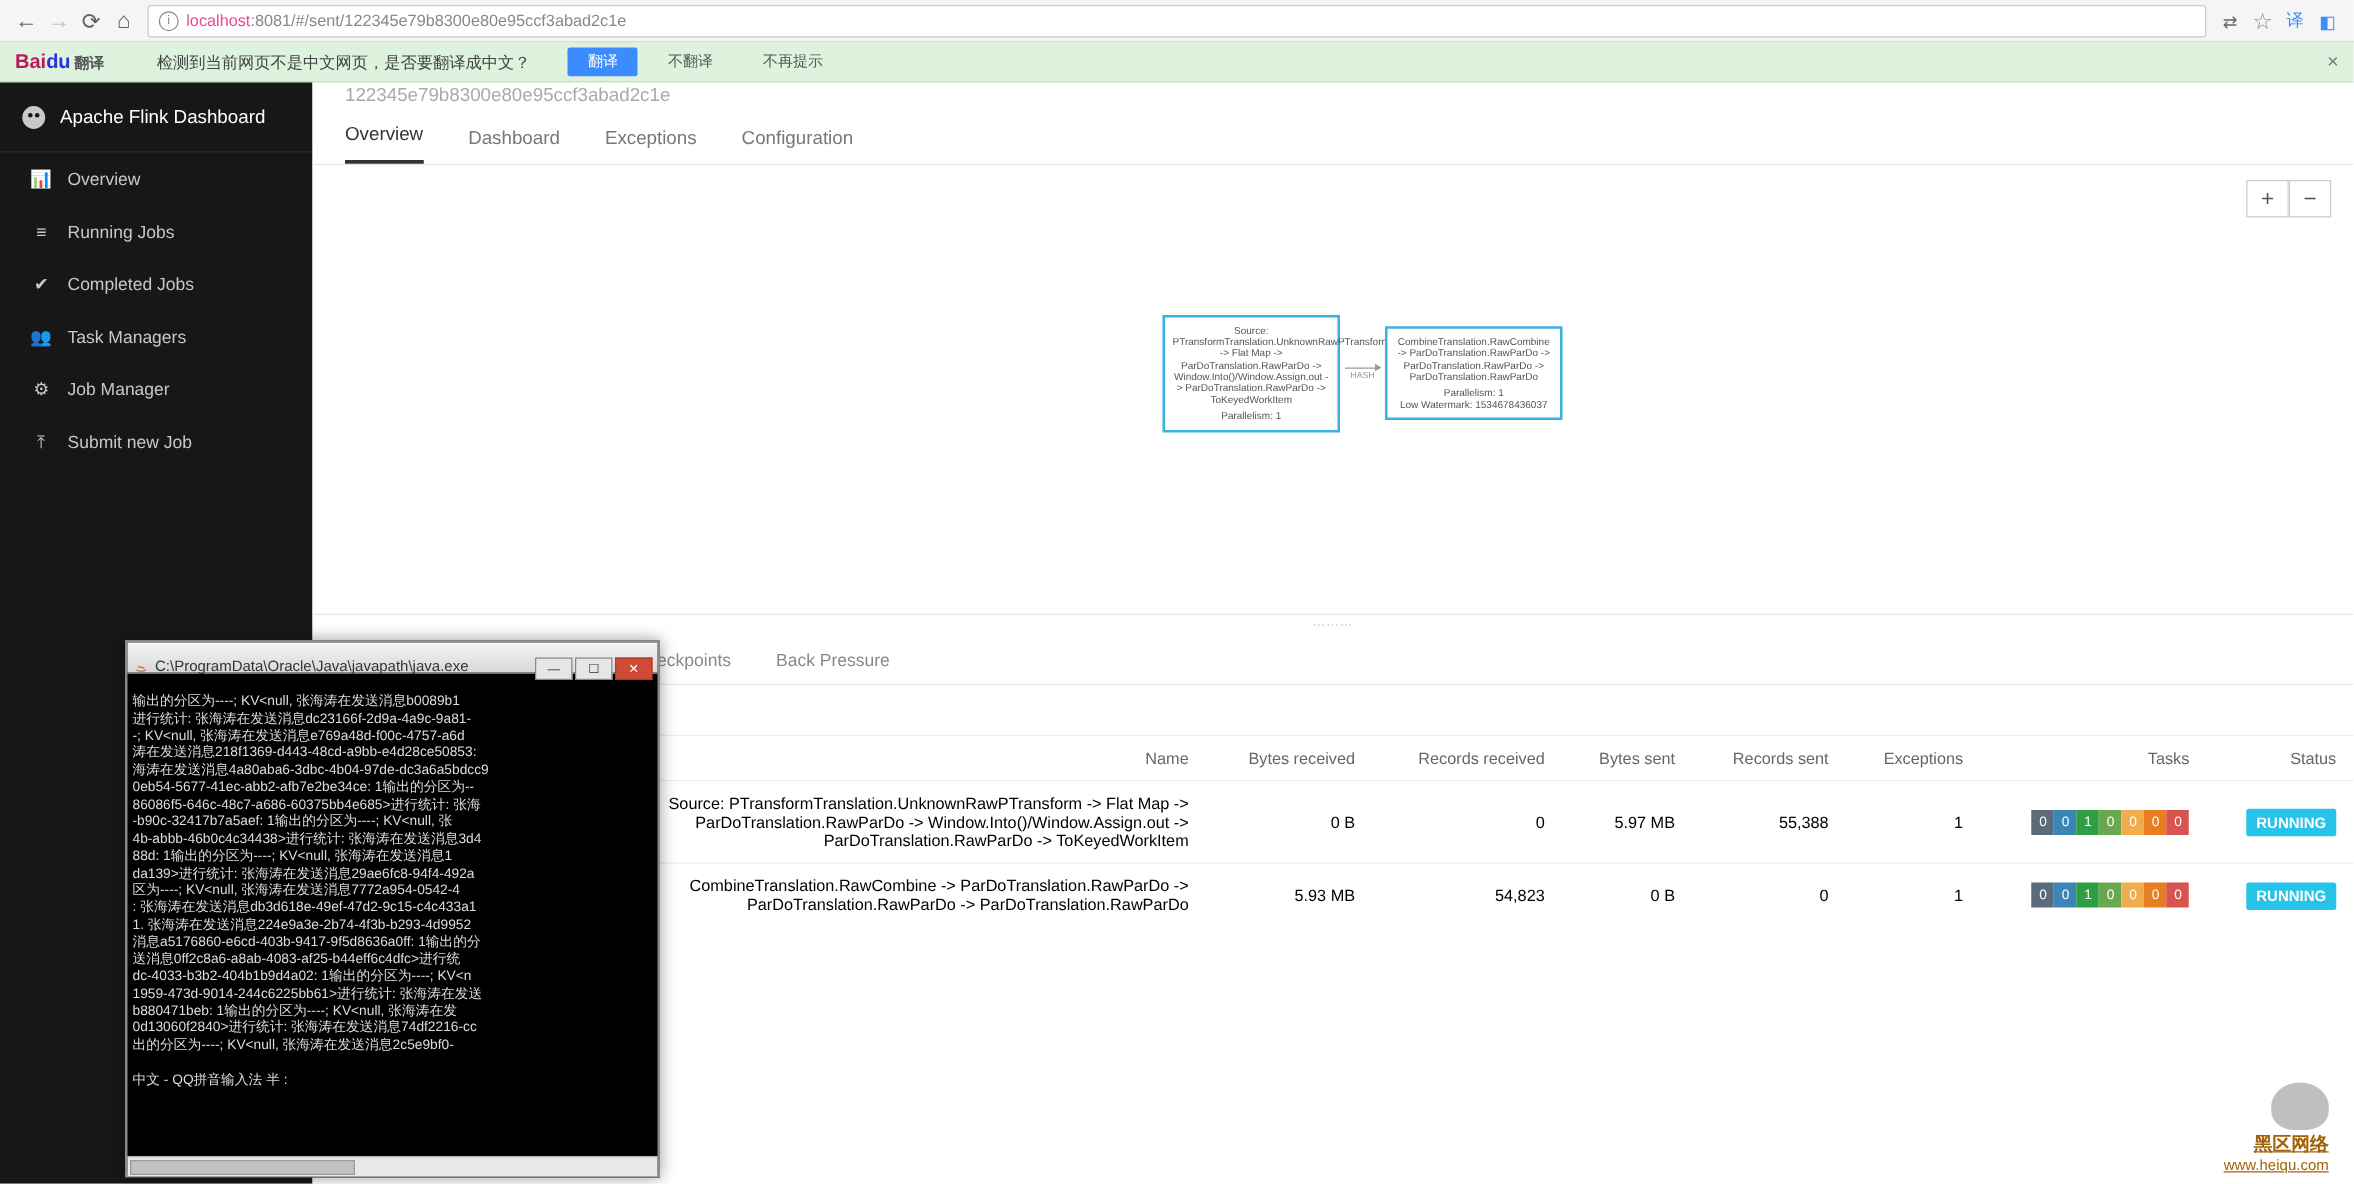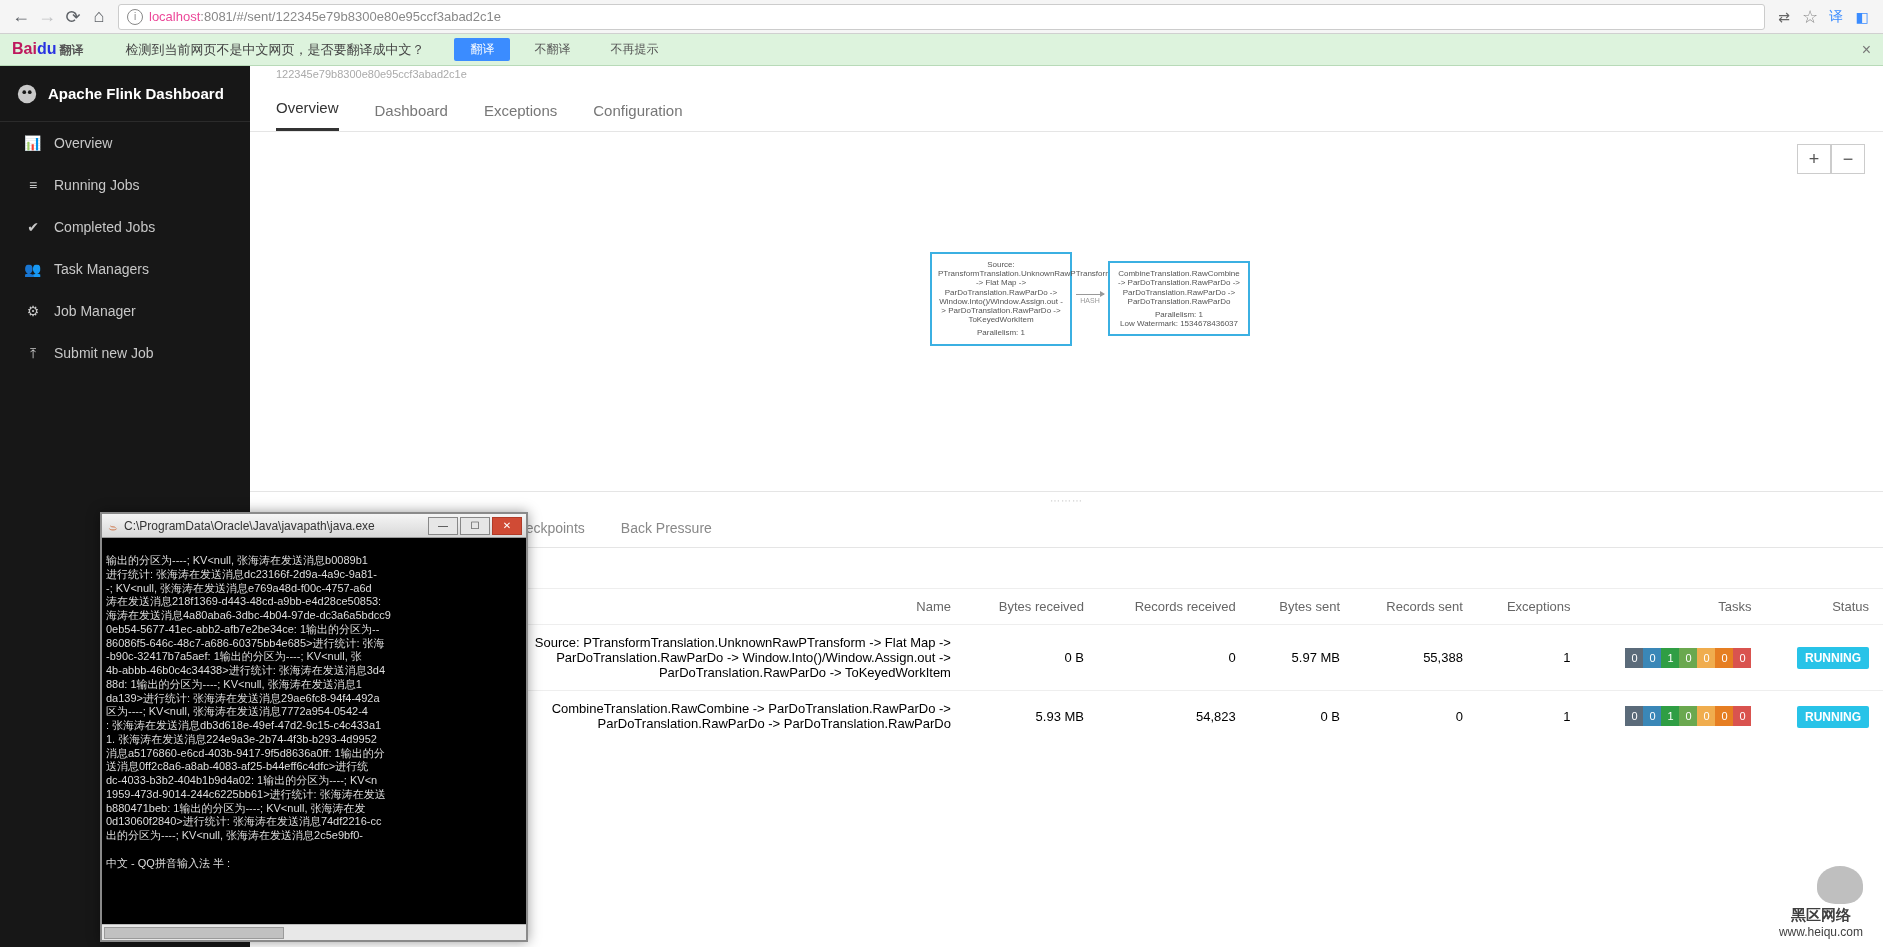--- a/index.html
+++ b/index.html
@@ -19,27 +19,27 @@
 .trans-bar .blogo-b { color:#be185d; }
 .trans-bar .blogo-ai { color:#2932e1; }
 .trans-bar .trans-btn { padding:3px 16px; font-size:12px; border-radius:2px; margin-left:8px; cursor:pointer; }
 .trans-btn.solid { background:#3b8cff; color:#fff; }
 .trans-btn.plain { color:#555; }
 .trans-bar .close-x { margin-left:auto; font-size:16px; color:#777; cursor:pointer; }
 
 
 .app { display:flex; height:calc(947px - 66px); }
 .sidebar { width:250px; background:#171717; color:#ddd; }
-.sidebar-header { height:56px; display:flex; align-items:center; padding:0 16px; font-weight:bold; color:#fff; font-size:15px; border-bottom:1px solid #2b2b2b; }
+.sidebar-header { height:56px; display:flex; align-items:center; padding:0 16px; font-weight:normal; color:#fff; font-size:15px; border-bottom:1px solid #2b2b2b; }
 .sidebar-header .logo-icon { width:22px; height:22px; margin-right:10px; opacity:.9; }
 .side-item { display:flex; align-items:center; height:42px; padding:0 24px; font-size:14px; color:#c8c8c8; cursor:pointer; }
 .side-item .ic { width:18px; margin-right:12px; font-size:14px; color:#c8c8c8; display:inline-flex; justify-content:center; }
 
 .content { flex:1; background:#fff; overflow:hidden; position:relative; }
-.job-id-bar { height:22px; padding:2px 26px; font-size:11px; color:#aaa; }
+.job-id-bar { height:22px; padding:2px 26px; font-size:15px; color:#aaa; }
 .job-tabs { height:44px; border-bottom:1px solid #e5e5e5; padding:0 26px; display:flex; align-items:flex-end; }
 .job-tab { padding:12px 0; margin-right:36px; font-size:15px; color:#777; cursor:pointer; }
 .job-tab.active { color:#333; font-weight:500; border-bottom:3px solid #333; }
 
 .graph-panel { height:360px; border-bottom:1px solid #e5e5e5; position:relative; }
 .zoom-ctrl { position:absolute; top:12px; right:18px; display:flex; }
 .zoom-ctrl button { width:34px; height:30px; border:1px solid #ccc; background:#fff; font-size:18px; color:#555; cursor:pointer; }
 .dag { position:absolute; top:120px; left:680px; display:flex; align-items:center; }
 .dag-node { width:142px; border:2px solid #3bb0e2; background:#fff; padding:6px; font-size:8px; line-height:1.15; text-align:center; color:#555; }
 .dag-edge { width:28px; display:flex; flex-direction:column; align-items:center; margin:0 4px; }
@@ -55,31 +55,31 @@
 .section-hdr { padding:14px 26px 10px; font-size:14px; color:#555; font-weight:bold; }
 table { width:100%; border-collapse:collapse; font-size:13px; }
 th, td { padding:10px 14px; text-align:right; border-top:1px solid #eee; }
 th { color:#666; font-weight:normal; }
 .badge-strip { display:inline-flex; }
 .badge-strip span { width:18px; height:20px; font-size:11px; color:#fff; display:inline-flex; align-items:center; justify-content:center; }
 .status-pill { background:#28c3e8; color:#fff; font-size:12px; font-weight:bold; padding:4px 8px; border-radius:2px; }
 
 
 .console-win { position:absolute; left:100px; top:512px; width:428px; height:430px; background:#000; border:2px solid #8a8a8a; box-shadow:0 0 12px rgba(0,0,0,.4); font-family:Consolas,monospace; }
-.console-title { height:24px; background:linear-gradient(#f5f5f5,#d8d8d8); border-bottom:1px solid #999; display:flex; align-items:center; padding:0 4px; font-size:12px; color:#333; }
+.console-title { height:24px; background:linear-gradient(#f5f5f5,#d8d8d8); border-bottom:1px solid #999; display:flex; padding:12px 4px; font-size:12px; color:#333; }
 .console-title .java-ic { width:14px; height:14px; margin-right:4px; }
 .win-btns { margin-left:auto; display:flex; }
 .win-btns div { width:30px; height:18px; border:1px solid #888; margin-left:2px; display:flex; align-items:center; justify-content:center; font-size:10px; background:#e6e6e6; }
 .win-btns .close { background:#d04b35; color:#fff; border-color:#b03b28; }
 .console-body { height:calc(100% - 40px); overflow:hidden; padding:16px 4px; color:#ddd; font-size:11px; line-height:1.25; white-space:pre-wrap; word-break:break-all; }
 .console-scroll { height:16px; background:#e8e8e8; border-top:1px solid #bbb; position:relative; }
 .console-scroll .thumb { position:absolute; left:2px; top:2px; height:12px; width:180px; background:#c1c1c1; border:1px solid #9a9a9a; }
 
 
-.watermark { position:absolute; right:20px; bottom:8px; text-align:center; color:#404040; font-size:15px; font-weight:bold; }
+.watermark { position:absolute; right:20px; bottom:8px; text-align:right; color:#a16207; font-size:15px; font-weight:bold;text-decoration:underline; }
 .watermark .q { width:46px; height:38px; background:#bfbfbf; border-radius:50% 50% 40% 40%; margin-left:auto; margin-bottom:2px; }
 </style>
 </head>
 <body>
 
 <div class="browser-bar">
   <div class="nav-btn">←</div>
   <div class="nav-btn" style="opacity:.35">→</div>
   <div class="nav-btn">⟳</div>
   <div class="nav-btn">⌂</div>

